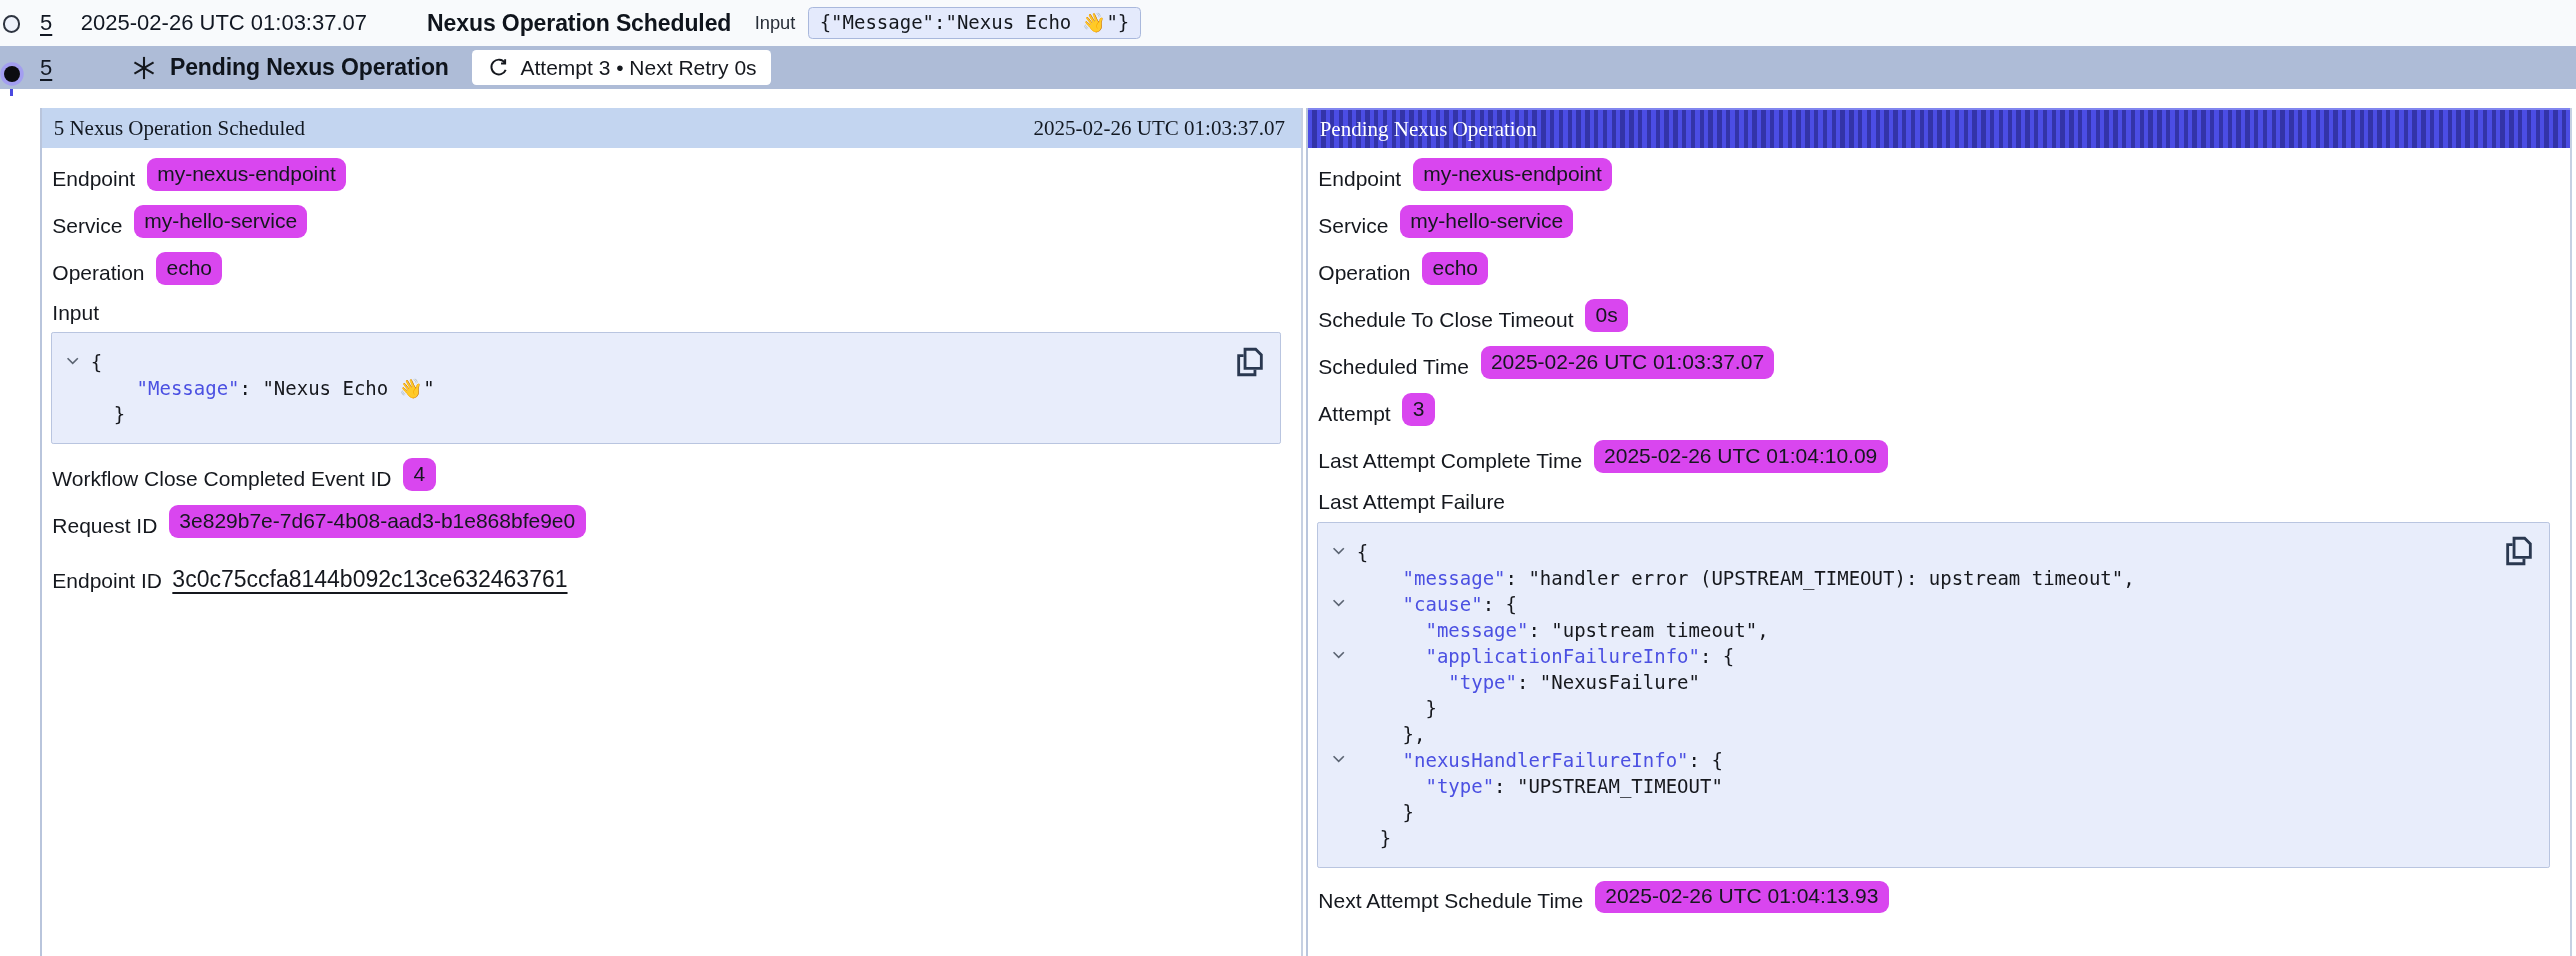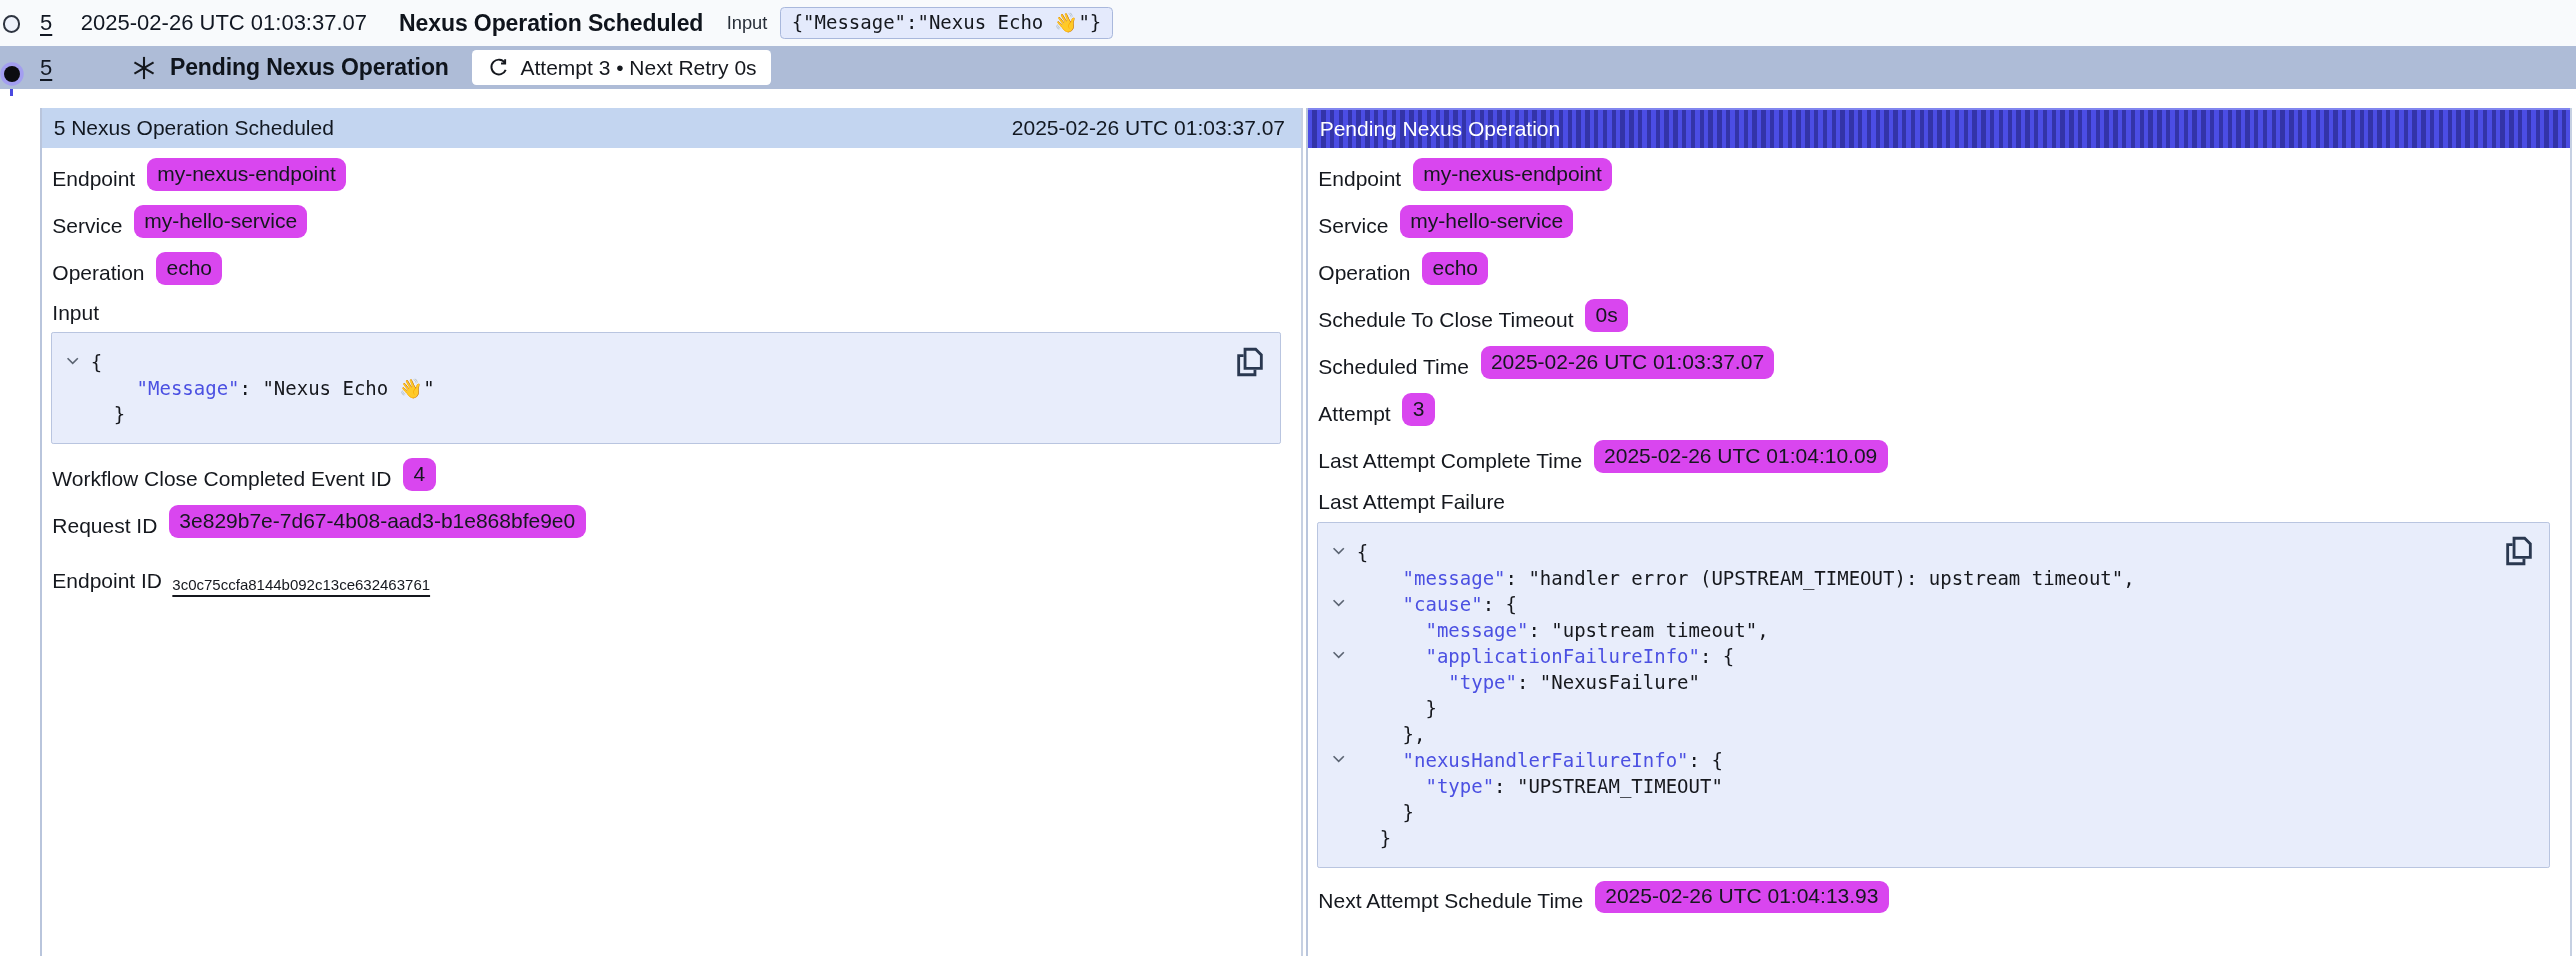--- a/index.html
+++ b/index.html
@@ -6,21 +6,21 @@
   html,body { width:2576px; height:956px; background:#ffffff; overflow:hidden;
               font-family:"Liberation Sans", sans-serif; color:#15181e; }
   .stage { position:relative; width:2576px; height:956px; }
 
   
   .hrow { position:absolute; left:0; width:2576px; display:flex; align-items:center; padding-left:40px; }
   .row1 { top:0; height:46px; background:#f8fafc; }
   .row2 { top:46px; height:43px; background:#aebcd7; }
   .evt-id { font-size:22px; color:#111722; text-decoration:underline; text-underline-offset:4.4px; text-decoration-thickness:1.5px; cursor:pointer; }
   .evt-time { margin-left:28.6px; font-size:22px; color:#111722; }
-  .evt-title { margin-left:32px; font-size:23px; font-weight:700; letter-spacing:-0.1px; color:#0f141c; }
+  .evt-title { margin-left:60px; font-size:23px; font-weight:700; letter-spacing:-0.1px; color:#0f141c; }
   .input-lbl { margin-left:23.4px; font-size:18.3px; color:#272e38; }
   .input-preview { margin-left:13px; font-family:"DejaVu Sans Mono", monospace; font-size:19px; color:#15181e;
                    background:#e4eafc; border:1.5px solid #a9b8dc; border-radius:4.4px; padding:2.9px 10.3px 4.4px; }
   .row2 .evt-title { margin-left:11.7px; }
   .ast-icon { margin-left:78px; width:28px; height:28px; }
   .retry-badge { margin-left:23.4px; display:flex; align-items:center; gap:10.3px;
                  background:#ffffff; border-radius:4.4px; padding:5.9px 14.6px; font-size:21px; color:#15181e; }
   .retry-badge svg { width:23.4px; height:23.4px; }
 
   
@@ -30,32 +30,32 @@
   .tl-circle { position:absolute; border-radius:50%; z-index:3; }
   .tl-open   { left:2.9px; top:15.4px; width:17.6px; height:17.6px; background:#eef2fb; border:2.2px solid #2e3440; }
   .tl-filled { left:4.4px; top:66px; width:16px; height:16px; background:#0c0c10; box-shadow:0 0 0 3.7px #a39ef0; }
 
   
   .panel { position:absolute; top:108px; bottom:0; background:#ffffff;
            border-left:2.2px solid #b9c5dc; border-right:2.2px solid #c6d0e2; }
   .panel-left  { left:40px;  width:1263px; }
   .panel-right { left:1306px; width:1266px; }
   .phead { height:40px; display:flex; align-items:center; justify-content:space-between;
-           padding:0 16px 0 11.7px; font-size:21px; }
+           padding:0 16px 0 11.7px; font-size:21px;font-family:Liberation Serif, serif; }
   .phead-light { background:#c3d5f0; color:#121821; }
   .phead-striped { background:repeating-linear-gradient(90deg,#4b4de4 0 4.4px,#3334a8 4.4px 8.8px);
                    color:#ffffff; font-weight:500; border-top:2.2px solid #8186ef; }
   .pbody { padding:0 19px 0 10.3px; }
 
   .frow { display:flex; align-items:flex-end; margin-top:13px; height:34px; }
   .frow:first-child { margin-top:8.8px; }
   .flabel { font-size:21px; color:#15181e; white-space:nowrap; }
   .fbadge { margin-left:11.7px; background:#d946ef; border-radius:9px; padding:3.7px 10.3px 5.1px;
             font-size:21px; color:#15181e; white-space:nowrap; }
-  .flink { margin-left:10.3px; font-size:15px; color:#15181e; text-decoration:underline;
+  .flink { margin-left:10.3px; font-size:23px; color:#15181e; text-decoration:underline;
            text-underline-offset:5.1px; text-decoration-thickness:1.5px; cursor:pointer; }
   .plabel { margin-top:16px; font-size:21px; color:#15181e; }
   .plabel-failure { margin-top:17.6px; }
 
   
   .codeblock { position:relative; margin:7.3px 1.5px 0 -1.5px; background:#e8edfb;
                border:1.5px solid #b9c5e0; border-radius:2.2px; padding:16px 51px 16px 13px; }
   .cl { display:flex; }
   .gut { width:26px; flex:none; padding-top:6.6px; }
   .cl pre { font-family:"DejaVu Sans Mono", monospace; font-size:19px; line-height:26px;

